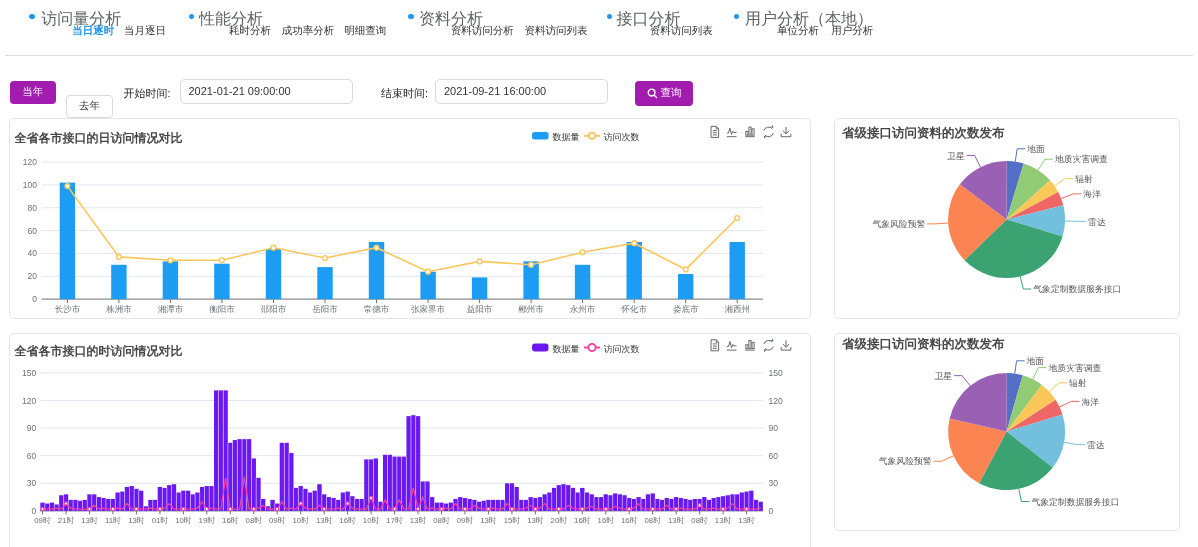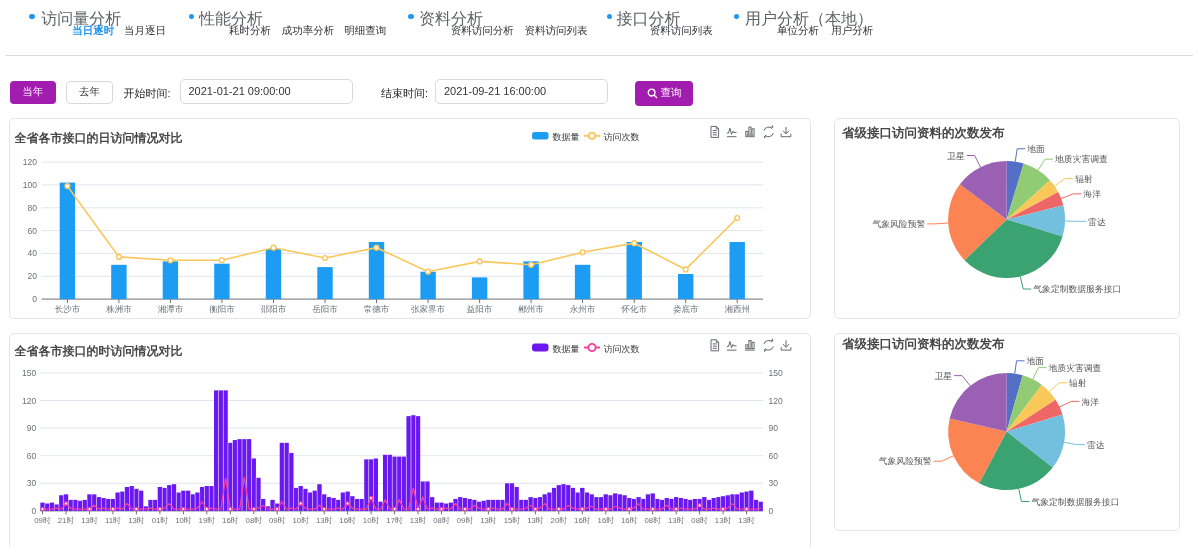--- a/index.html
+++ b/index.html
@@ -3,21 +3,21 @@
 <style>
 * { margin:0; padding:0; box-sizing:border-box; }
 html,body { width:1198px; height:547px; background:#fff; font-family:"Liberation Sans", sans-serif; position:relative; overflow:hidden; }
 .dot { position:absolute; width:5.5px; height:5.5px; border-radius:50%; background:#2196f3; }
 .ntitle { position:absolute; font-size:16px; color:#606266; white-space:nowrap; }
 .nitem { position:absolute; font-size:10.5px; color:#303133; white-space:nowrap;margin-left:32px; }
 .nitem.active { color:#2196f3; font-weight:bold; }
 .hr { position:absolute; left:5px; right:5px; top:55px; border-top:1px solid #dcdcdc; }
 .btn { position:absolute; border-radius:4px; font-size:10.5px; display:flex; align-items:center; justify-content:center; }
 .btn.blue { background:#a21caf; color:#fff; }
-.btn.white { background:#fff; color:#333; border:1px solid #d9d9d9; }
+.btn.white { background:#fff; color:#333; border:1px solid #d9d9d9;margin-top:14px; }
 .lbl { position:absolute; font-size:11px; color:#1f1f1f; white-space:nowrap; }
 .inp { position:absolute; height:25px; border:1px solid #d9d9d9; border-radius:5px; font-size:11px; color:#333; line-height:23px; padding-left:8px; background:#fff; }
 .panel { position:absolute; background:#fff; border:1px solid #e5e5e5; border-radius:5px; }
 .panel svg { position:absolute; left:0; top:0; }
 </style></head>
 <body>
 <div class="dot" style="left:29px;top:13.5px"></div>
 <div class="ntitle" style="left:41.3px;top:9px">访问量分析</div>
 <div class="nitem active" style="left:40.2px;top:23.5px">当日逐时</div>
 <div class="nitem" style="left:91.9px;top:23.5px">当月逐日</div>

